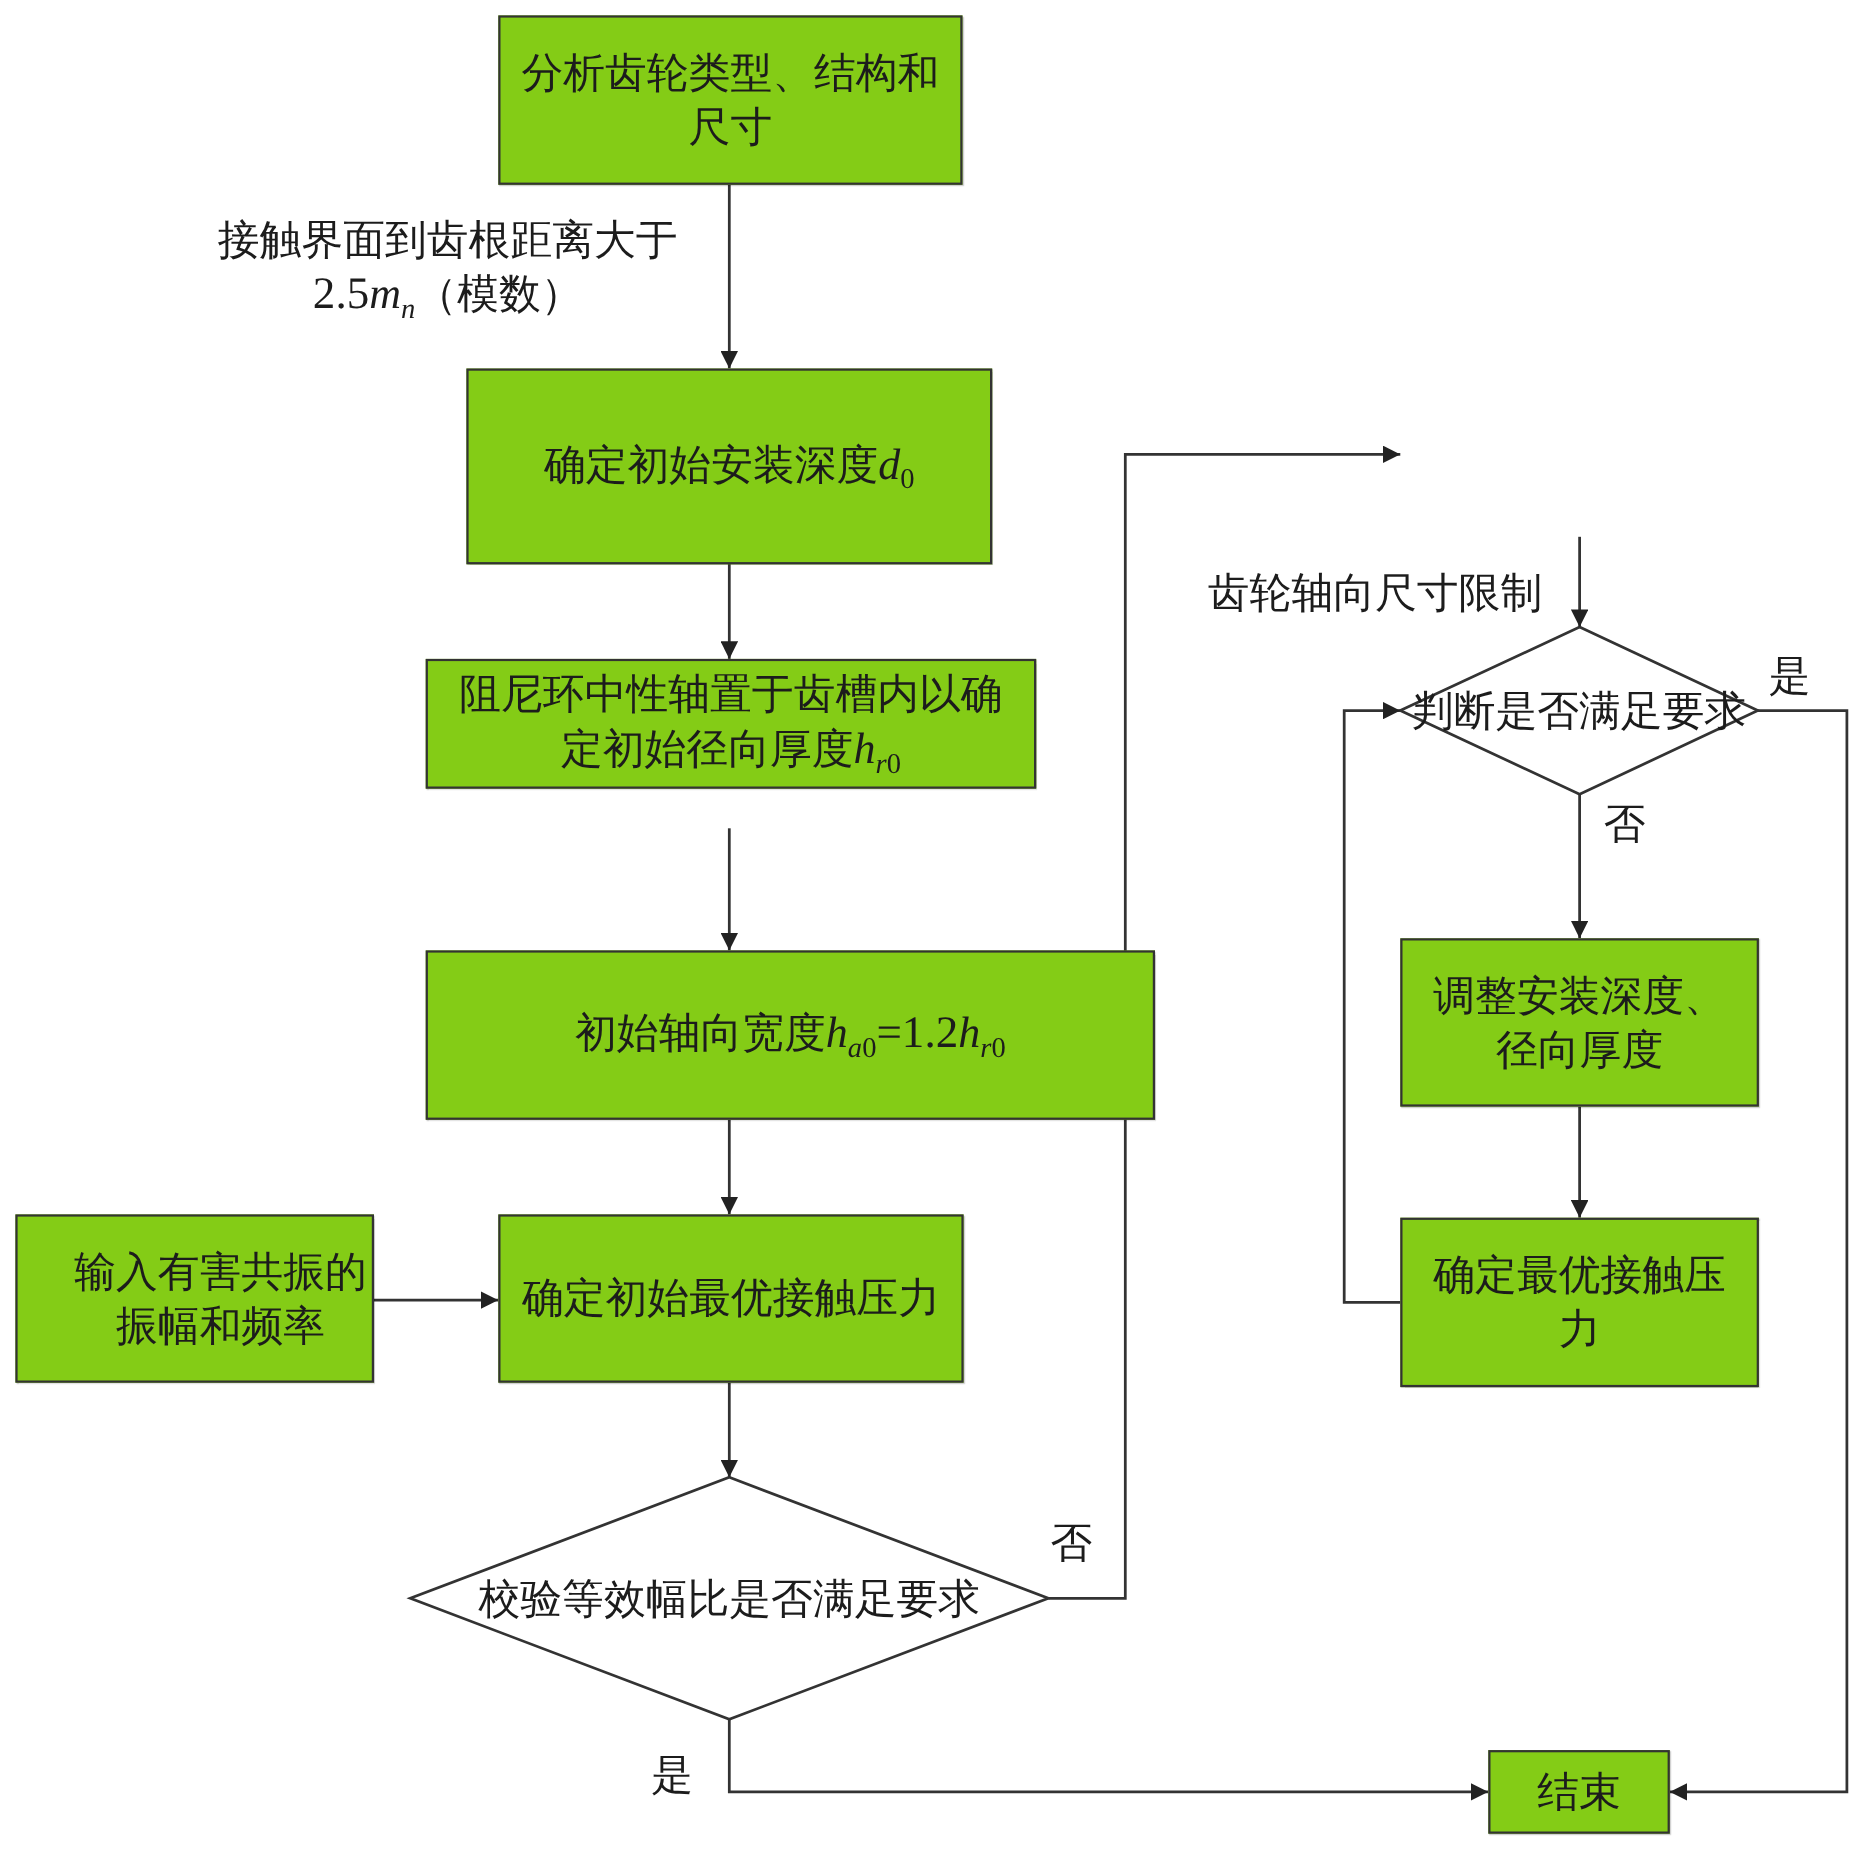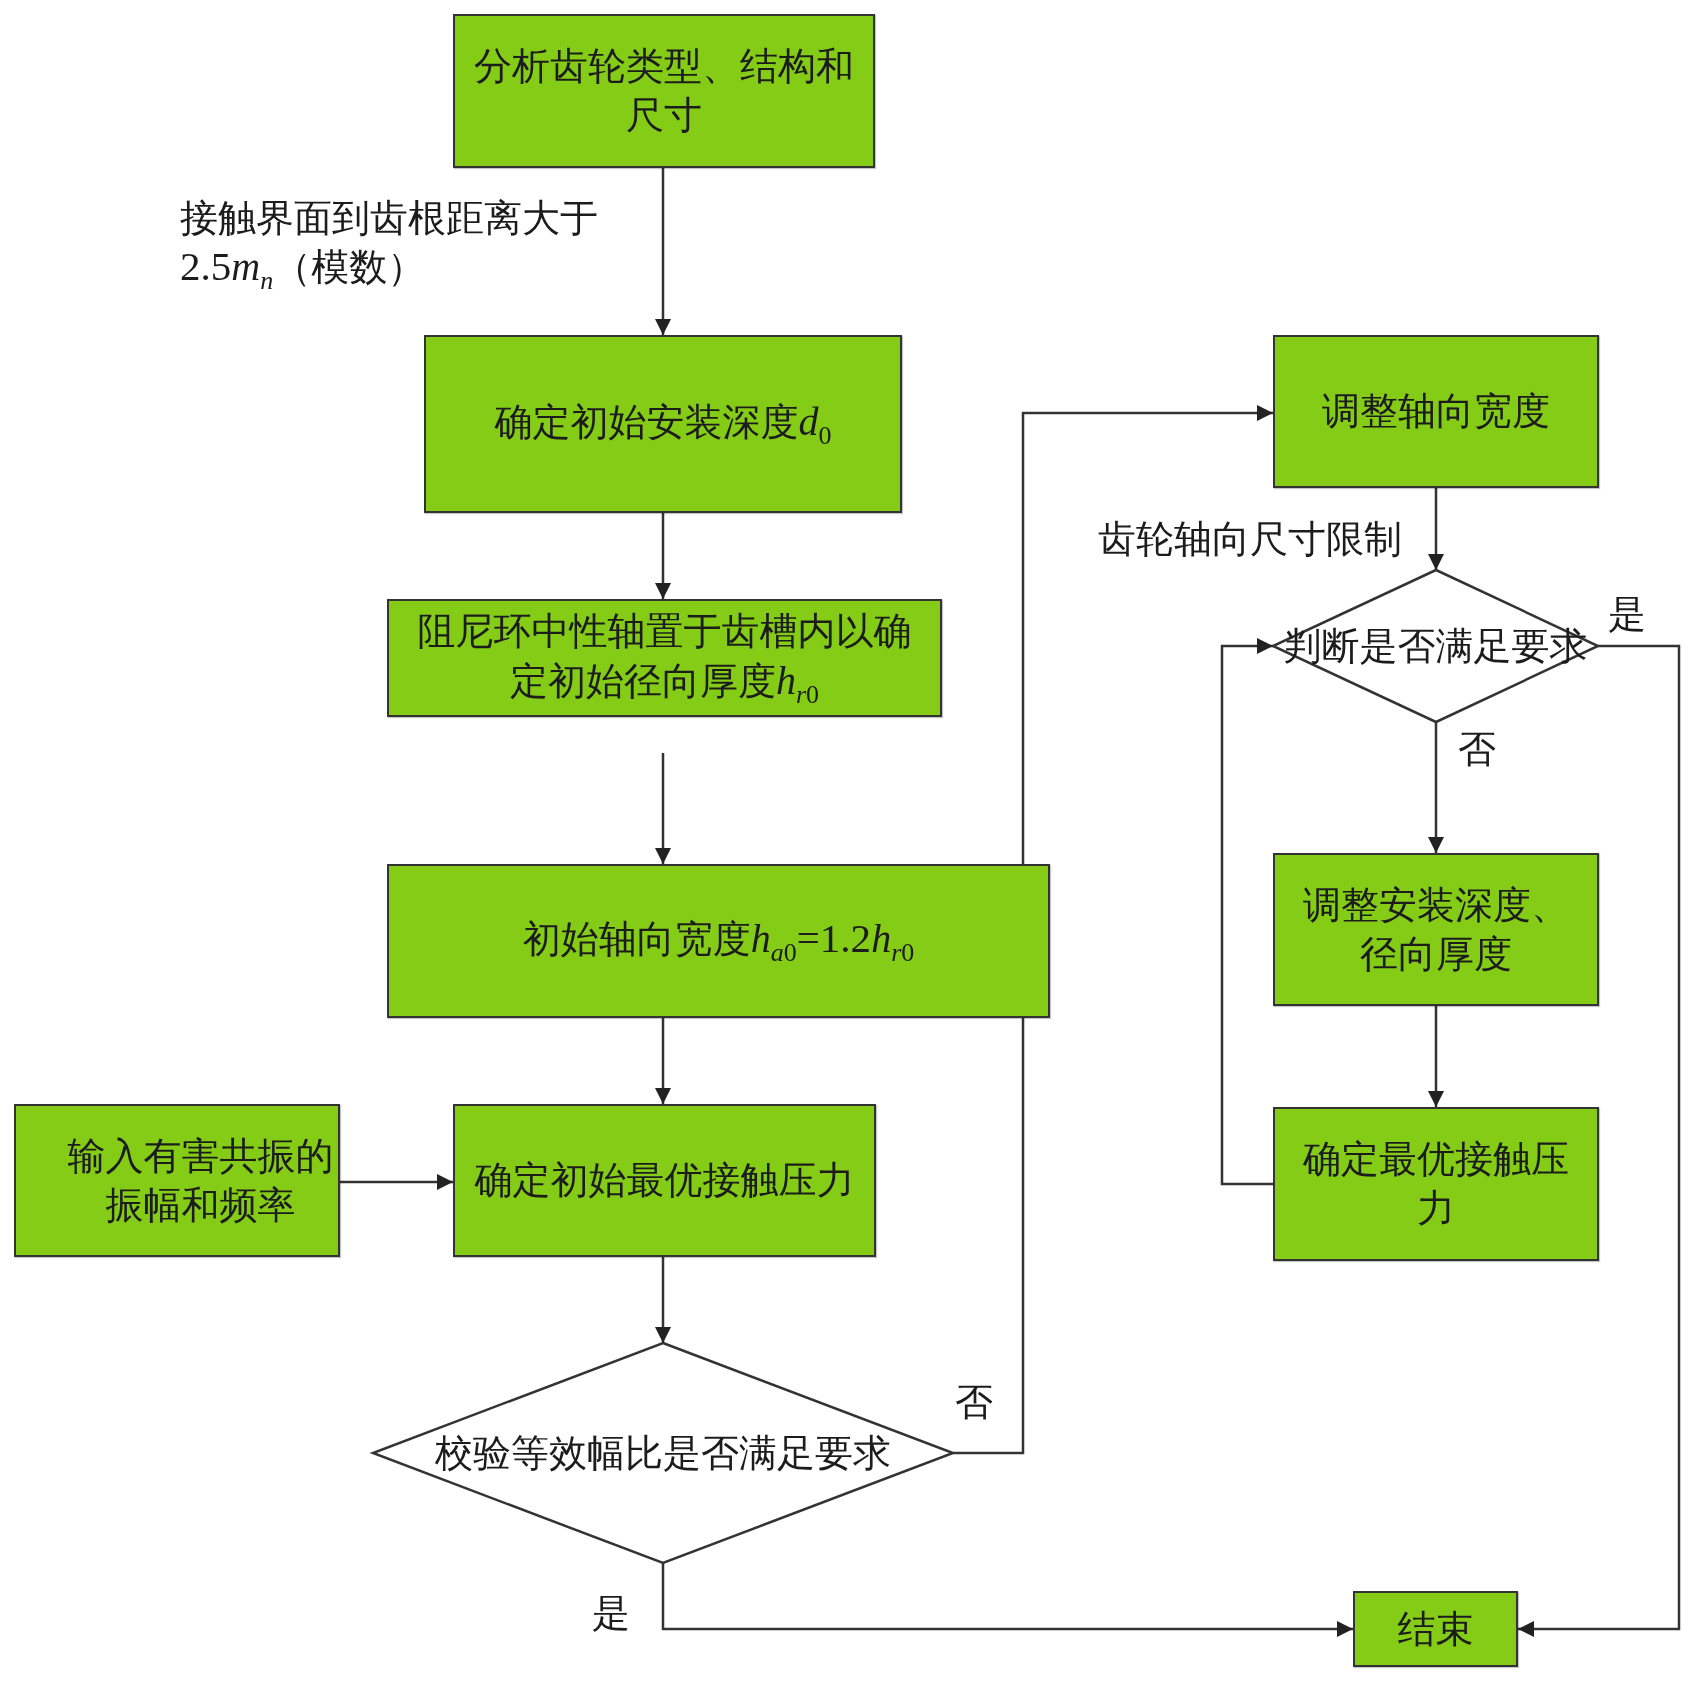--- a/index.html
+++ b/index.html
@@ -16,21 +16,21 @@
     border: 2.5px solid var(--stroke, #333333); background: #84cc16;
     box-shadow: 1px 1px 1px rgba(0,0,0,0.22);
     display: flex; flex-direction: column; align-items: center; justify-content: center;
     text-align: center; font-size: 38px; line-height: 49px;
   }
   .dtext {
     position: absolute; display: flex; flex-direction: row;
     align-items: center; justify-content: center; text-align: center;
     font-size: 38px; line-height: 48px;
   }
-  .label { position: absolute; font-size: 38px; line-height: 48px; white-space: nowrap; }
+  .label { position: absolute; font-size: 38px; line-height: 48px; white-space: nowrap; text-align: center; }
   .line { display: block; white-space: nowrap; }
   .m  { font-family: "Liberation Serif", serif; font-style: italic; font-size: 40px; }
   .mu { font-family: "Liberation Serif", serif; font-style: normal; font-size: 41px; }
   .sb { font-family: "Liberation Serif", serif; font-size: 26px; position: relative; top: 9px; }
   .sbi { font-style: italic; }
 </style>
 </head>
 <body style="--stroke: #333333; --text: #1c1c1c; background: rgb(255, 255, 255);">
 
 <div class="canvas">
@@ -84,23 +84,20 @@
   </div>
 
   <div class="node" style="left:453px;top:1104px;width:423px;height:153px;">
     <span class="line">确定初始最优接触压力</span>
   </div>
 
   <div class="dtext" style="left:373px;top:1343px;width:580px;height:220px;">
     <span class="line">校验等效幅比是否满足要求</span>
   </div>
 
-  <div class="node" style="left:1273px;top:335px;width:326px;height:153px;">
-    <span class="line">调整轴向宽度</span>
-  </div>
 
   <div class="dtext" style="left:1273px;top:570px;width:325px;height:152px;">
     <span class="line">判断是否</span>
     <span class="line">满足要求</span>
   </div>
 
   <div class="node" style="left:1273px;top:853px;width:326px;height:153px;">
     <span class="line">调整安装深度、</span>
     <span class="line">径向厚度</span>
   </div>

